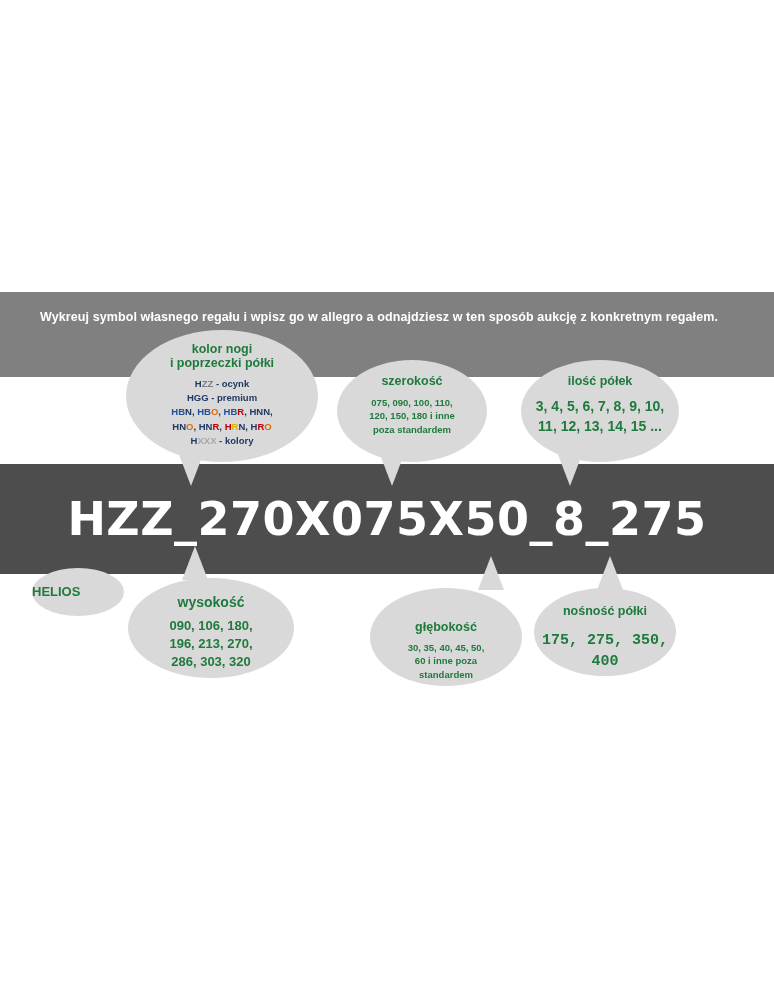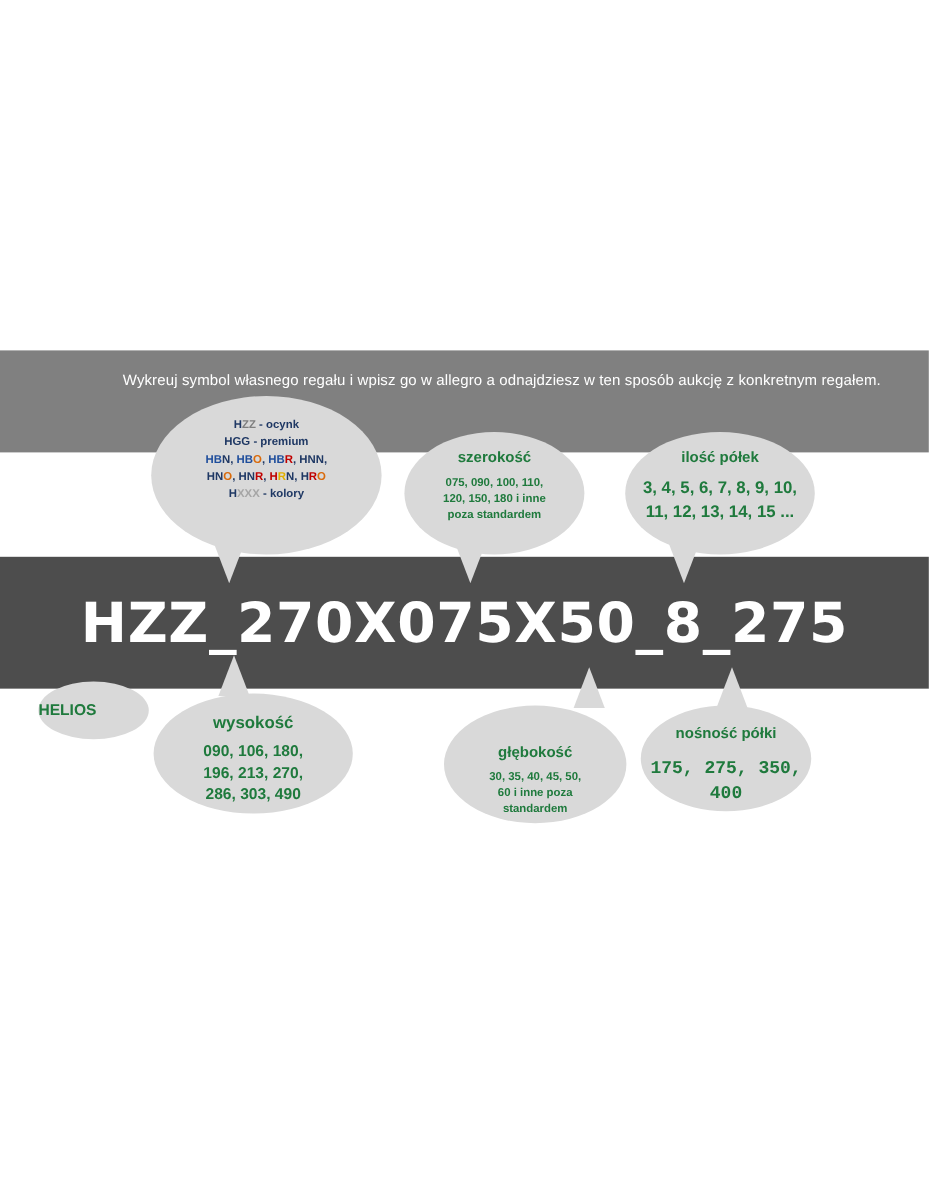--- a/index.html
+++ b/index.html
@@ -45,24 +45,24 @@
     height: 105px;
     background: #ffffff;
   }
 
   
   .headline {
     position: absolute;
     left: 40px;
     top: 308px;
     width: 694px;
-    text-align: right;
+    text-align: left;
     color: #ffffff;
     font-size: 12.5px;
-    font-weight: normal;
+    font-weight: bold;
     line-height: 1.45;
     letter-spacing: 0.1px;
   }
 
   
   .maincode {
     position: absolute;
     left: 0;
     top: 492px;
     width: 774px;
@@ -182,20 +182,24 @@
 
   <div class="band band-top"></div>
   <div class="band band-mid"></div>
   <div class="band band-bot"></div>
 
   <div class="headline">Wykreuj symbol własnego regału i wpisz go w allegro a odnajdziesz w ten sposób aukcję z konkretnym regałem.</div>
 
   <div class="maincode">HZZ_270X075X50_8_275</div>
 
   <div class="bubble" id="b-kolor">
+    <div class="title">
+      <div>kolor nogi</div>
+      <div>i poprzeczki półki</div>
+    </div>
     <div class="body">
       <div class="nowrap"><span class="c-hzz-h">H</span><span class="c-hzz-zz">ZZ</span><span class="c-dark"> - ocynk</span></div>
       <div class="nowrap c-dark">HGG - premium</div>
       <div class="nowrap"><span class="c-blue">HB</span><span class="c-dark">N</span><span class="c-dark">, </span><span class="c-blue">HB</span><span class="c-orange">O</span><span class="c-dark">, </span><span class="c-blue">HB</span><span class="c-red">R</span><span class="c-dark">, </span><span class="c-dark">HNN,</span></div>
       <div class="nowrap"><span class="c-dark">HN</span><span class="c-orange">O</span><span class="c-dark">, HN</span><span class="c-red">R</span><span class="c-dark">, </span><span class="c-red">H</span><span class="c-yellow">R</span><span class="c-dark">N</span><span class="c-dark">, H</span><span class="c-red">R</span><span class="c-orange">O</span></div>
       <div class="nowrap"><span class="c-dark">H</span><span class="c-gray">XXX</span><span class="c-dark"> - kolory</span></div>
     </div>
   </div>
   <div class="tail tail-down" id="b-kolor-tail"></div>
 
@@ -220,21 +224,21 @@
 
   <div class="bubble" id="b-helios">
     <div class="title">HELIOS</div>
   </div>
 
   <div class="bubble" id="b-wys">
     <div class="title">wysokość</div>
     <div class="body">
       <div>090, 106, 180,</div>
       <div>196, 213, 270,</div>
-      <div>286, 303, 490</div>
+      <div>286, 303, 320</div>
     </div>
   </div>
   <div class="tail tail-up" id="b-wys-tail"></div>
 
   <div class="bubble" id="b-glab">
     <div class="title">głębokość</div>
     <div class="body">
       <div>30, 35, 40, 45, 50,</div>
       <div>60 i inne poza</div>
       <div>standardem</div>

